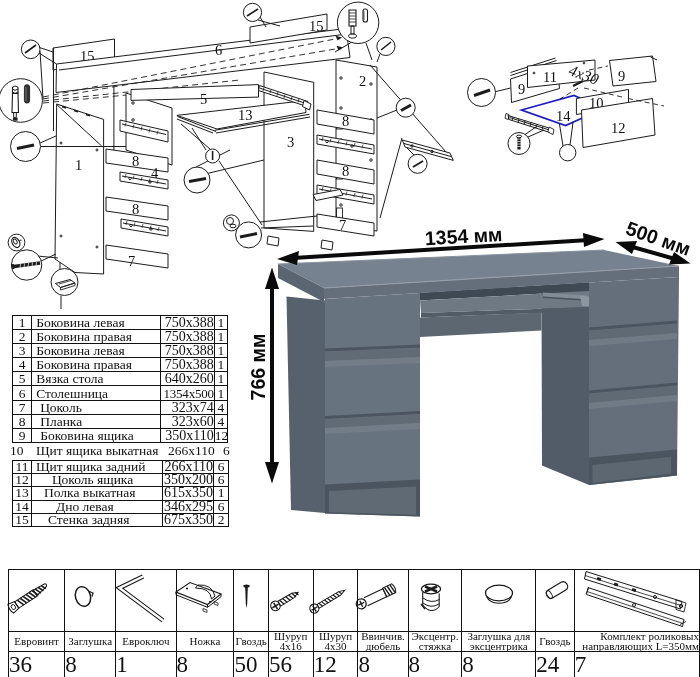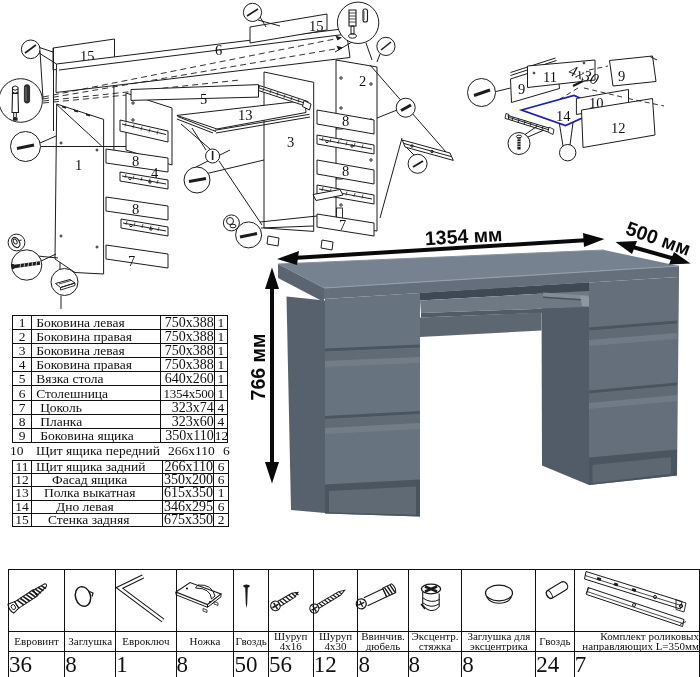--- a/index.html
+++ b/index.html
@@ -488,42 +488,42 @@
           <td class="cnum">9</td>
           <td class="cname" style="padding-left:8px !important">Боковина ящика</td>
           <td class="csize">350х110</td>
           <td class="cnum">12</td>
         </tr>
 </tbody>
     </table>
 
 <div class="row10">
       <span style="position:absolute;left:10px;">10</span>
-      <span style="position:absolute;left:36px;">Щит ящика передний</span>
+      <span style="position:absolute;left:36px;">Щит ящика выкатная</span>
       <span style="position:absolute;left:168px;">266х110</span>
       <span style="position:absolute;left:223px;">6</span>
     </div>
 
 <table class="tblB">
 <colgroup>
         <col style="width:19px">
         <col style="width:131px">
         <col style="width:51px">
         <col style="width:15px">
       </colgroup>
 <tbody>
         <tr>
           <td class="cnum">11</td>
           <td class="cname">Щит ящика задний</td>
           <td class="csize">266х110</td>
           <td class="cnum">6</td>
         </tr>
 <tr>
           <td class="cnum">12</td>
-          <td class="cname" style="padding-left:20px !important">Фасад ящика</td>
+          <td class="cname" style="padding-left:20px !important">Цоколь ящика</td>
           <td class="csize">350х200</td>
           <td class="cnum">6</td>
         </tr>
 <tr>
           <td class="cnum">13</td>
           <td class="cname" style="padding-left:12px !important">Полка выкатная</td>
           <td class="csize">615х350</td>
           <td class="cnum">1</td>
         </tr>
 <tr>

